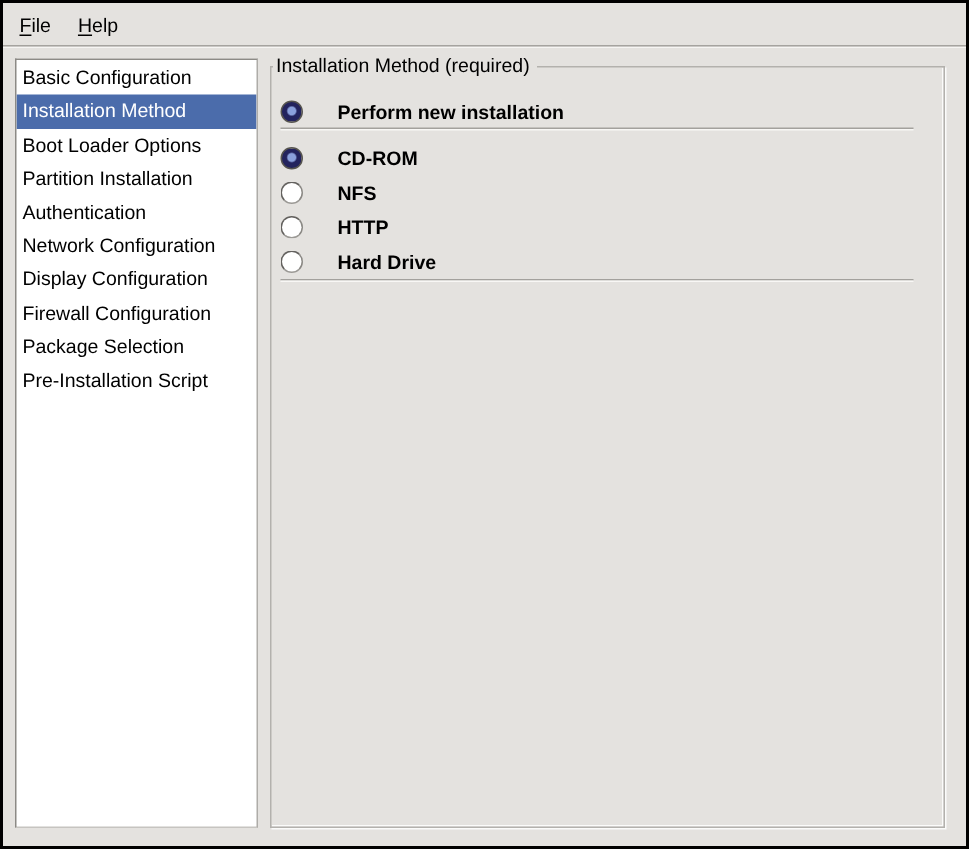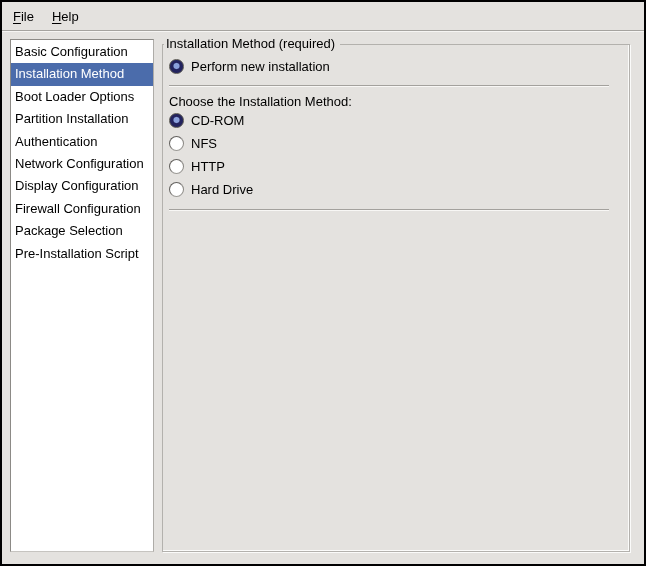--- a/index.html
+++ b/index.html
@@ -37,21 +37,21 @@
   .content {
     display: flex;
     align-items: stretch;
     box-sizing: border-box;
     height: calc(566px - 4px - 29px);
     padding: 8px 14px 12px 8px;
   }
 
   
   .nav-list {
-    width: 144px;
+    width: 162px;
     box-sizing: border-box;
     background: #fff;
     border: 1px solid #8c8a86;
     border-bottom-color: #c6c4c0;
     border-right-color: #aeaca8;
     padding-top: 1px;
     overflow: hidden;
     flex: none;
   }
   .nav-item {
@@ -81,24 +81,25 @@
     position: absolute;
     top: -9px;
     left: 1px;
     background: var(--window-bg, #e4e2df);
     padding: 0 5px 0 2px;
     white-space: nowrap;
   }
 
   .radio-row {
     display: flex;
-    align-items: flex-start;
+    align-items: flex-end;
     height: 23px;
-    gap: 7px;
+    gap: 23px;
     cursor: default;
+    font-weight: bold;
   }
   .radio {
     width: 15px; height: 15px;
     box-sizing: border-box;
     border-radius: 50%;
     background: #fff;
     border: 1px solid #63615e;
     border-bottom-color: #9b9995;
     border-right-color: #8a8884;
     flex: none;
@@ -155,21 +156,20 @@
 
     <div id="group-install-type">
         <div class="radio-row">
           <span class="radio selected"></span>
           <span class="radio-label">Perform new installation</span>
         </div>
       </div>
 
     <div class="separator"></div>
 
-    <div class="group-label">Choose the Installation Method:</div>
 
     <div id="group-method">
         <div class="radio-row">
           <span class="radio selected"></span>
           <span class="radio-label">CD-ROM</span>
         </div>
         <div class="radio-row">
           <span class="radio"></span>
           <span class="radio-label">NFS</span>
         </div>

